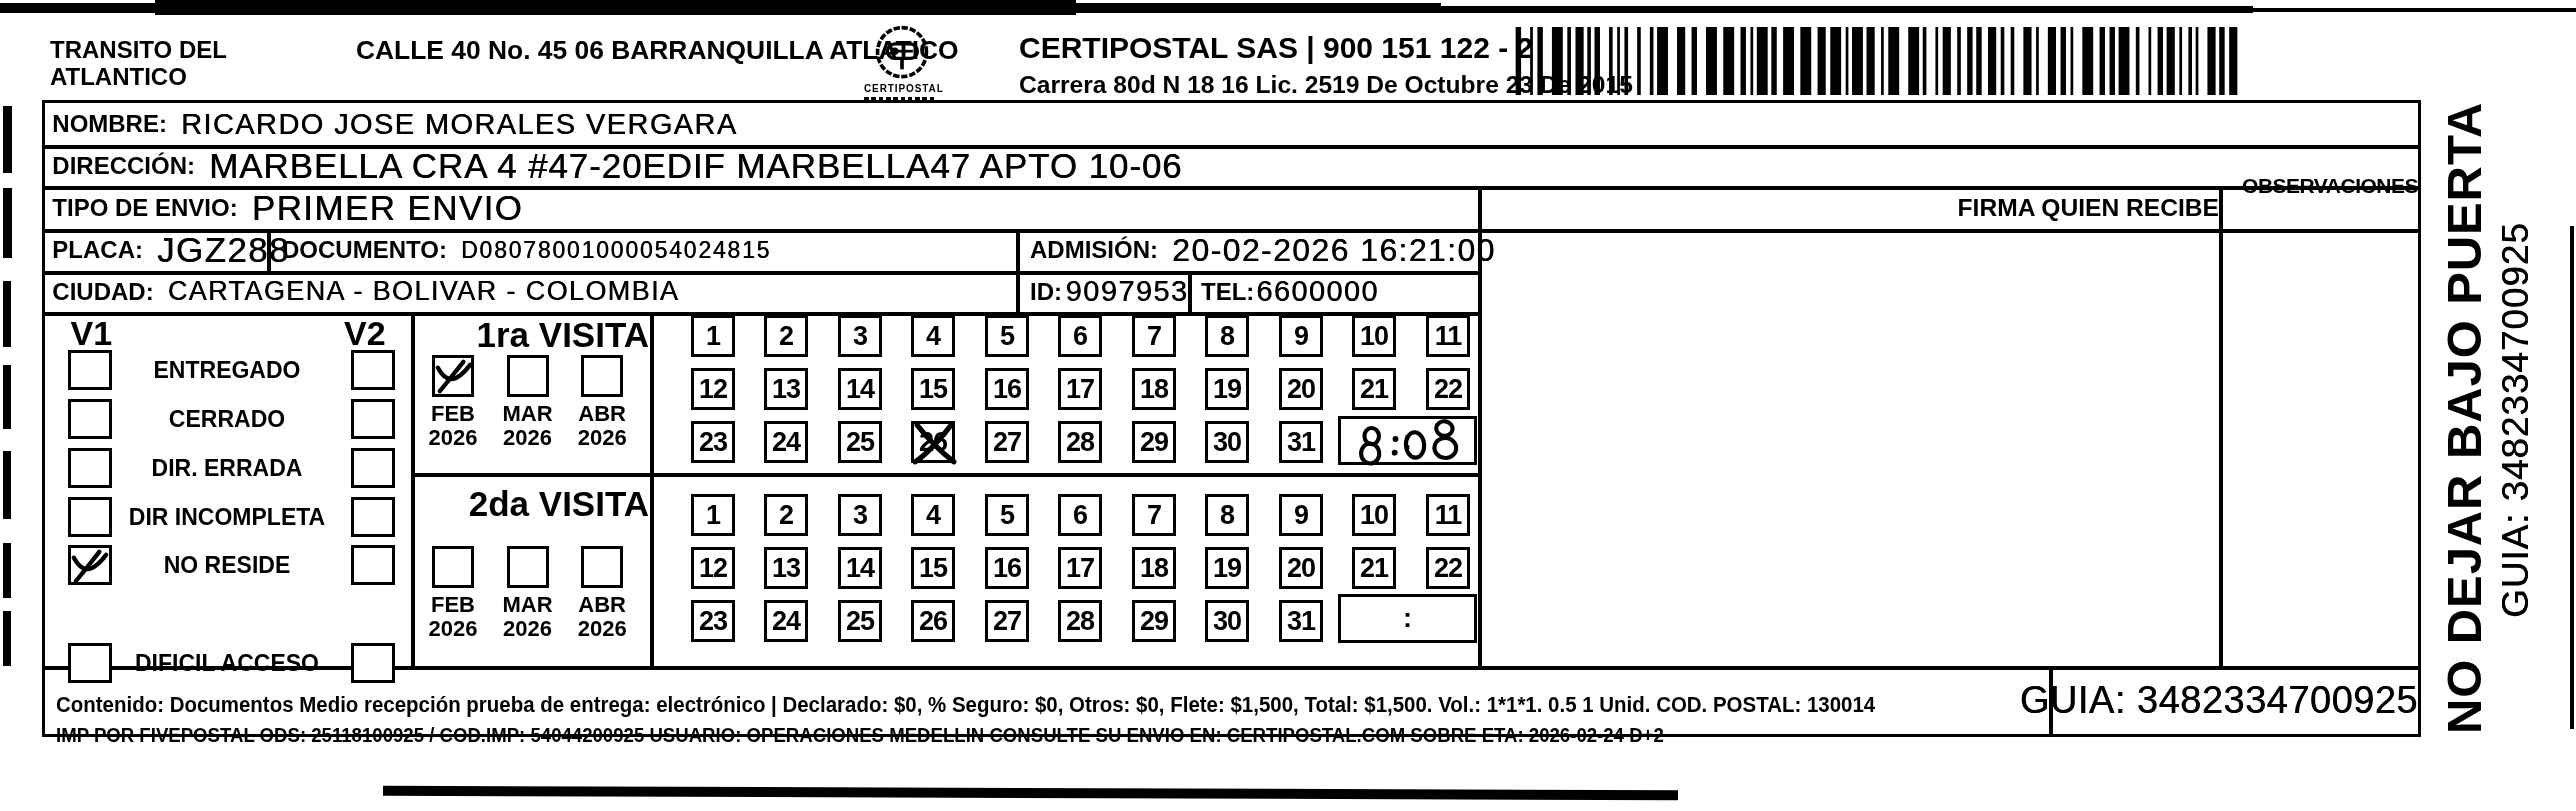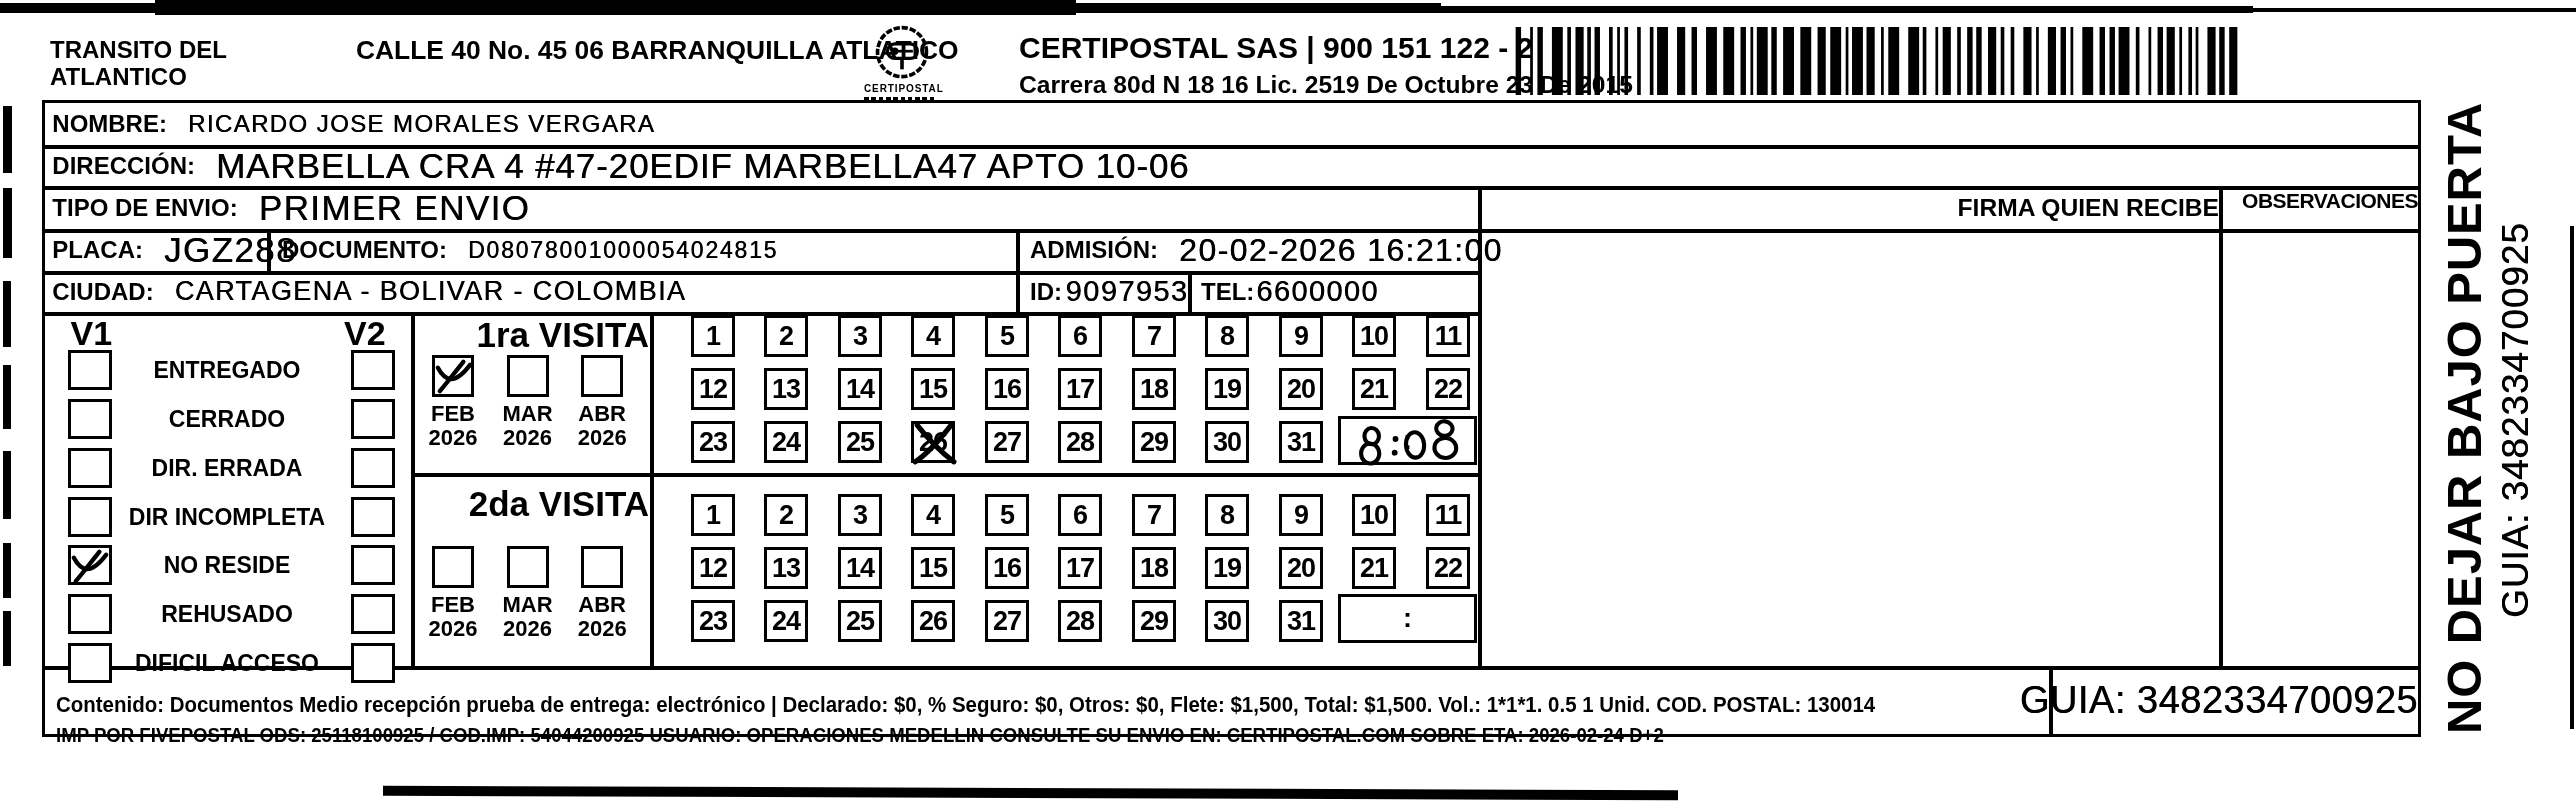--- a/index.html
+++ b/index.html
@@ -3,21 +3,21 @@
 <meta charset="utf-8">
 <style>
   html,body{margin:0;padding:0;background:#fff;}
   #canvas{position:relative;width:2576px;height:812px;background:#fff;overflow:hidden;
           font-family:"Liberation Sans",sans-serif;color:#000;}
   .abs{position:absolute;}
   .hline,.vline,.art{position:absolute;background:#000;}
   .b{font-weight:700;}
   .val{font-weight:400;text-shadow:0.5px 0 0 #000;letter-spacing:1.4px;white-space:nowrap;}
   .lbl{font-weight:700;font-size:24px;letter-spacing:0;white-space:nowrap;}
-  .row{position:absolute;display:flex;align-items:center;gap:21px;}
+  .row{position:absolute;display:flex;align-items:center;gap:14px;}
   #form{position:absolute;left:42px;top:100px;width:2373px;height:631px;border:3.6px solid #000;}
   .cbox{position:absolute;width:44px;height:40px;border:3.6px solid #000;box-sizing:border-box;background:#fff;}
   .mbox{width:42px;height:42px;border:3.6px solid #000;box-sizing:border-box;margin:0 auto;position:relative;}
   .srow{position:absolute;left:0;width:366px;height:40px;}
   .slabel{position:absolute;left:68px;width:228px;top:0;height:40px;display:flex;align-items:center;justify-content:center;font-weight:700;font-size:23px;white-space:nowrap;}
   .daybox{position:absolute;top:0;width:44px;height:42px;border:3.6px solid #000;box-sizing:border-box;display:flex;align-items:center;justify-content:center;}
   .daybox span{font-weight:700;font-size:27px;letter-spacing:-0.9px;}
   .dayrow{position:absolute;left:646px;width:802px;height:42px;}
   .mcol{width:60px;text-align:center;}
   .mtxt{font-weight:700;font-size:22px;line-height:24px;margin-top:4.6px;white-space:nowrap;}
@@ -158,21 +158,21 @@
     <div class="vline" style="left:971px;top:126px;width:3.6px;height:83px;"></div>
     <div class="vline" style="left:1143px;top:168px;width:3.6px;height:41px;"></div>
     <div class="vline" style="left:1433px;top:83px;width:3.6px;height:480px;"></div>
     <div class="vline" style="left:2174px;top:83px;width:3.6px;height:480px;"></div>
     <div class="vline" style="left:366px;top:209px;width:3.6px;height:354px;"></div>
     <div class="vline" style="left:605px;top:209px;width:3.6px;height:354px;"></div>
     <div class="vline" style="left:2004px;top:563px;width:3.6px;height:68px;"></div>
 
     <div class="row" style="left:7.3px;top:0;height:42px;">
       <span class="lbl">NOMBRE:</span>
-      <span class="val" style="font-size:24px;">RICARDO JOSE MORALES VERGARA</span>
+      <span class="val" style="font-size:29px;">RICARDO JOSE MORALES VERGARA</span>
     </div>
     <div class="row" style="left:7.3px;top:42px;height:41px;">
       <span class="lbl">DIRECCIÓN:</span>
       <span class="val" style="font-size:35px;letter-spacing:0.9px;">MARBELLA CRA 4 #47-20EDIF MARBELLA47 APTO 10-06</span>
     </div>
     <div class="row" style="left:7.3px;top:83px;height:43px;">
       <span class="lbl">TIPO DE ENVIO:</span>
       <span class="val" style="font-size:35px;">PRIMER ENVIO</span>
     </div>
     <div class="row" style="left:7.3px;top:126px;height:42px;">
@@ -196,21 +196,21 @@
       <span class="val" style="font-size:29px;">9097953</span>
     </div>
     <div class="row" style="left:1156px;top:168px;height:41px;gap:1.8px;">
       <span class="lbl">TEL:</span>
       <span class="val" style="font-size:29px;">6600000</span>
     </div>
 
     <div class="abs center" style="left:1436px;top:83px;width:738px;height:43px;">
       <span class="b" style="font-size:24.6px;">FIRMA QUIEN RECIBE</span>
     </div>
-    <div class="abs center" style="left:2178px;top:83px;width:195px;height:29px;">
+    <div class="abs center" style="left:2178px;top:68px;width:195px;height:29px;">
       <span class="b" style="font-size:21px;letter-spacing:-0.5px;">OBSERVACIONES</span>
     </div>
     <div class="abs" style="left:1436px;top:129px;width:738px;height:433px;"></div>
     <div class="abs" style="left:2178px;top:129px;width:195px;height:433px;"></div>
 
     <div class="abs" style="left:0;top:209px;width:366px;height:354px;">
       <span class="b abs" style="left:25.5px;top:1.8px;font-size:34px;">V1</span>
       <span class="b abs" style="left:299px;top:1.8px;font-size:34px;">V2</span>
     <div class="srow" style="top: 38px;">
           <div class="cbox" style="left: 23px;"></div>
@@ -233,25 +233,20 @@
           <div class="cbox" style="left: 306px;"></div>
         </div>
         <div class="srow" style="top: 233px;">
           <div class="cbox" style="left: 23px;">
             <svg class="hand" viewBox="0 0 48 46">
               <path d="M7,14 C15,29 25,31 40,11"></path>
               <path d="M33,8 C25,18 15,31 9,38"></path>
             </svg>
           </div>
           <div class="slabel">NO RESIDE</div>
-          <div class="cbox" style="left: 306px;"></div>
-        </div>
-        <div class="srow" style="top: 282px;">
-          <div class="cbox" style="left: 23px;"></div>
-          <div class="slabel">REHUSADO</div>
           <div class="cbox" style="left: 306px;"></div>
         </div>
         <div class="srow" style="top: 331px;">
           <div class="cbox" style="left: 23px;"></div>
           <div class="slabel">DIFICIL ACCESO</div>
           <div class="cbox" style="left: 306px;"></div>
         </div>
       </div>
 
     <div class="abs center" style="left:369px;top:212px;width:235px;height:40px;">

